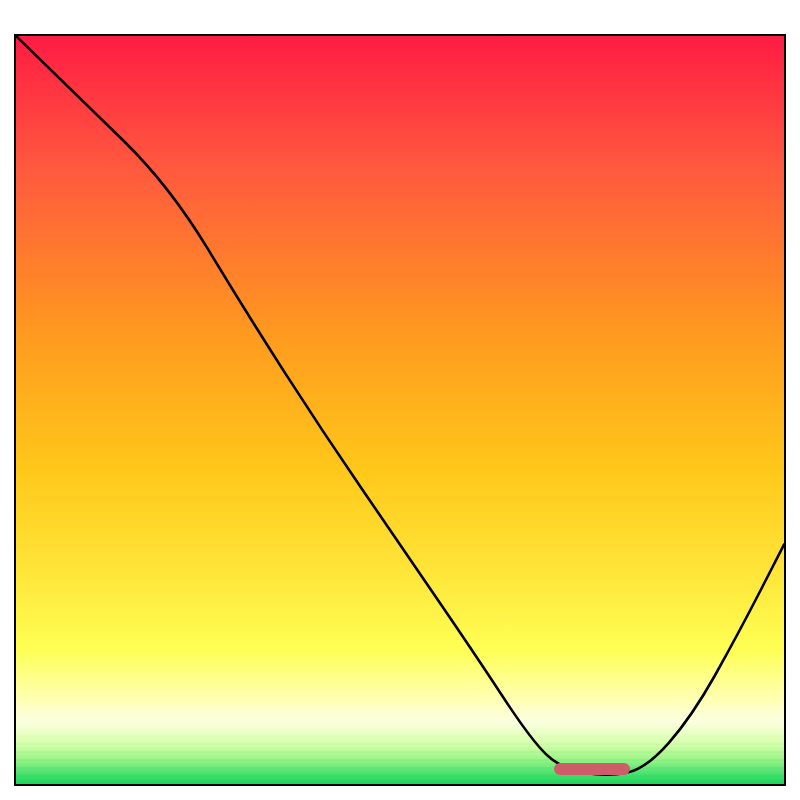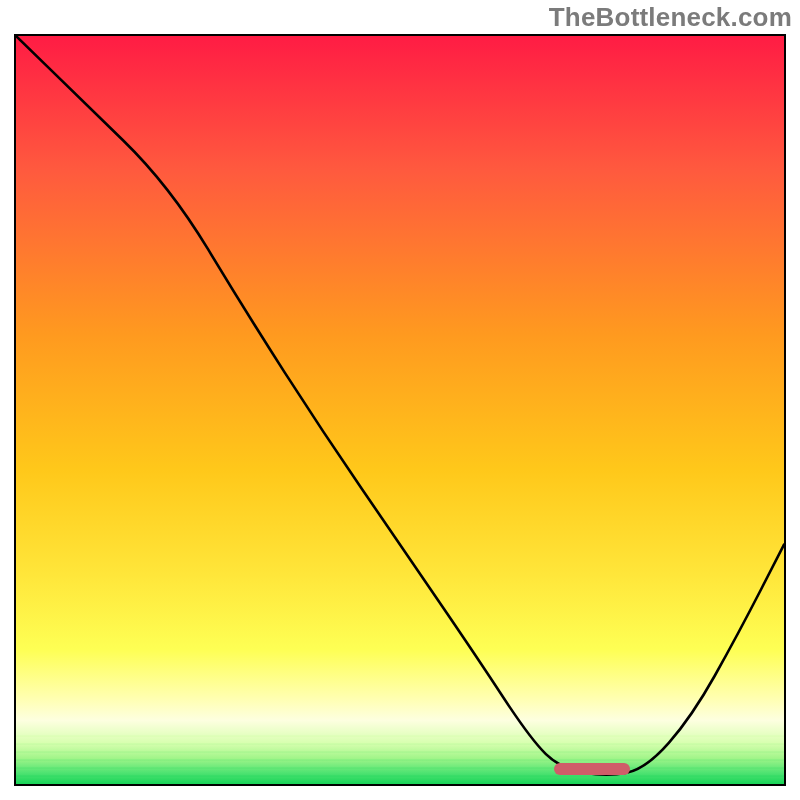--- a/index.html
+++ b/index.html
@@ -53,21 +53,20 @@
     height: 12px;
     border-radius: 6px;
     background: #cf5d69;
   }
 </style>
 </head>
 <body>
 
 <div class="chart-wrap">
 
-  <div class="watermark">TheBottleneck.com</div>
 
   <div class="plot-area">
 
     <svg class="bg" viewBox="0 0 768 748" preserveAspectRatio="none">
       <defs>
         <linearGradient id="grad" x1="0" y1="0" x2="0" y2="1">
           <stop offset="0.00" stop-color="#ff1c44"></stop>
           <stop offset="0.18" stop-color="#ff5a3e"></stop>
           <stop offset="0.40" stop-color="#ff9a1f"></stop>
           <stop offset="0.58" stop-color="#ffc81a"></stop>

